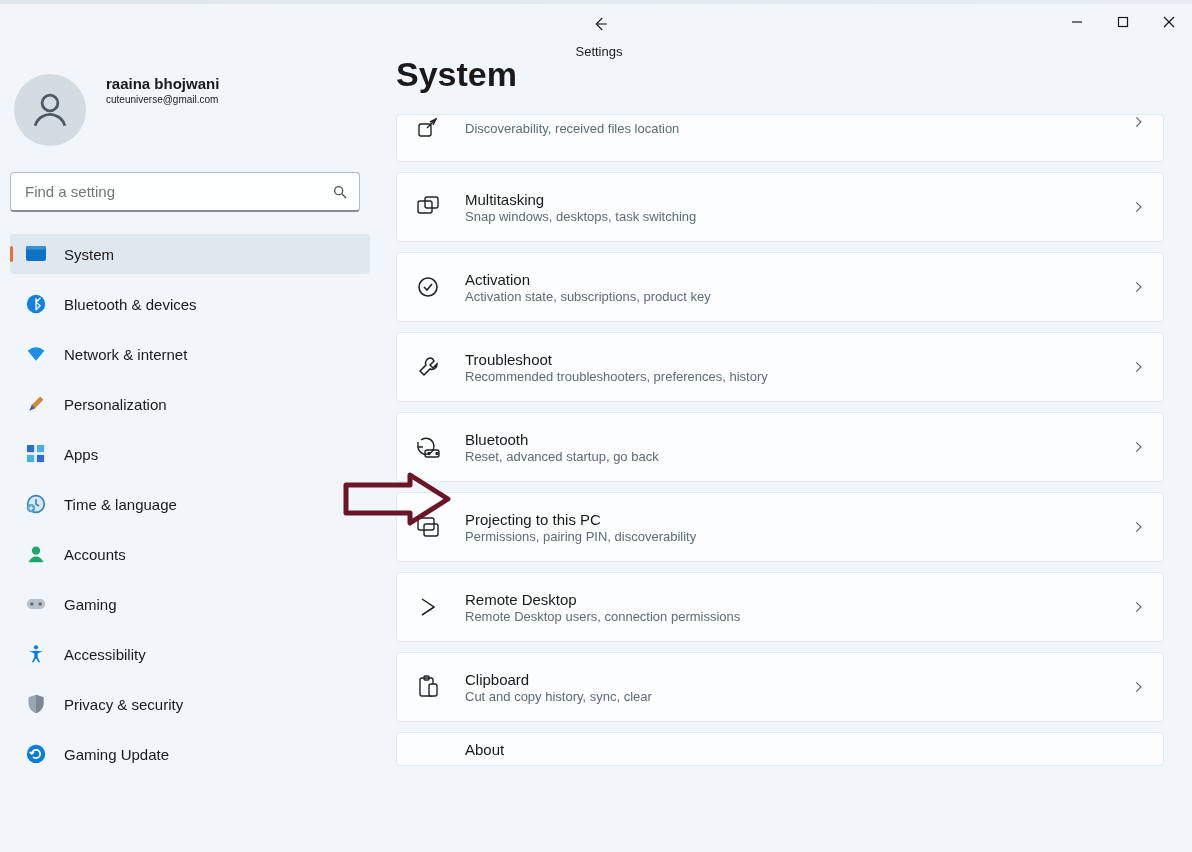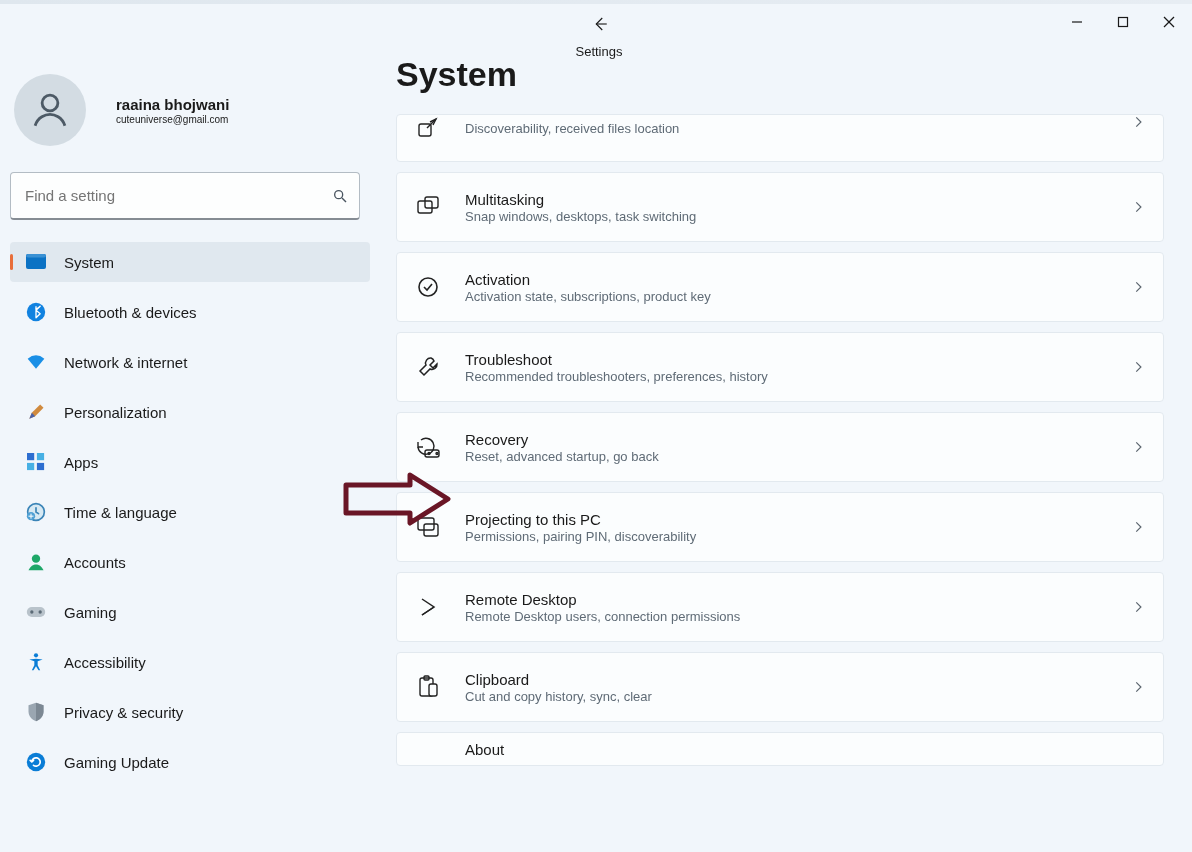--- a/index.html
+++ b/index.html
@@ -4,26 +4,26 @@
   <style>
     * { margin:0; padding:0; box-sizing:border-box; font-family:"Segoe UI",Tahoma,sans-serif; }
     html,body{width:1192px;height:852px;overflow:hidden;background:#f1f6fb;}
     .topbar{position:absolute;top:0;left:0;right:0;height:4px;background:linear-gradient(90deg,#dfe7ee,#e7edf3);} 
     .titlebar{position:absolute;top:4px;left:0;right:0;height:56px;display:flex;align-items:center;flex-direction:column;}
     .back-btn{width:40px;height:40px;margin-left:8px;display:flex;align-items:center;justify-content:center;cursor:pointer;border-radius:4px;}
     .title{font-size:13px;color:#1a1a1a;margin-left:6px;}
     .win-controls{position:absolute;top:6px;right:0;display:flex;}
     .win-btn{width:46px;height:32px;display:flex;align-items:center;justify-content:center;cursor:pointer;}
     .sidebar{position:absolute;top:70px;left:10px;width:360px;}
-    .profile{display:flex;align-items:center;gap:30px;padding:4px 0 24px 4px;}
+    .profile{display:flex;gap:20px;padding:4px 0 24px 4px;}
     .avatar-circle{width:72px;height:72px;border-radius:50%;background:#d3dce3;display:flex;align-items:center;justify-content:center;}
     .user-name{font-size:15px;font-weight:600;color:#1a1a1a;line-height:1.3;}
     .user-email{font-size:10px;color:#1a1a1a;}
     .search-wrap{position:relative;width:350px;margin:2px 0 22px 0;}
-    .search{width:100%;height:48px;padding:0 36px 0 14px;font-size:15px;border-radius:4px;border:1px solid #b3bcc4;background:#fdfefe;color:#555;outline:none;border-bottom:2px solid #858c93;}
+    .search{width:100%;height:40px;padding:0 36px 0 14px;font-size:15px;border-radius:4px;border:1px solid #b3bcc4;background:#fdfefe;color:#555;outline:none;border-bottom:2px solid #858c93;}
     .search-icon{position:absolute;right:12px;top:50%;transform:translateY(-50%);}
     .nav-list{display:flex;flex-direction:column;gap:10px;}
     .nav-item{display:flex;align-items:center;gap:18px;height:40px;padding:0 16px;border-radius:4px;cursor:pointer;font-size:15px;color:#1a1a1a;}
     .nav-item.selected{background:#e0e8ef;position:relative;}
     .nav-item.selected::before{content:"";position:absolute;left:0;top:12px;bottom:12px;width:3px;border-radius:2px;background:#e86e3a;}
     .nav-icon{width:20px;height:20px;display:flex;align-items:center;justify-content:center;color:#4c5a67;}
     .content{position:absolute;top:55px;left:396px;right:28px;bottom:0;overflow:hidden;}
     .page-heading{font-size:34px;font-weight:600;color:#1a1a1a;margin-bottom:20px;}
     .cards{display:flex;flex-direction:column;gap:10px;}
     .card{height:70px;background:#fbfdfe;border:1px solid #e2e9ef;border-radius:4px;display:flex;align-items:center;padding:16px 18px;cursor:pointer;position:relative;}
@@ -271,21 +271,21 @@
       <div class="card-icon">
           <svg width="26" height="22" viewBox="0 0 26 22" fill="none" stroke="#222" stroke-width="1.4">
             <path d="M6 4a8 8 0 1 1-3 7"></path>
             <path d="M3 6l0 5 5 0"></path>
             <rect x="10" y="14" width="14" height="7" rx="2"></rect>
             <circle cx="14" cy="17.5" r="1"></circle>
             <circle cx="22" cy="17.5" r="1"></circle>
           </svg>
         </div>
       <div class="card-text">
-        <div class="card-title">Recovery</div>
+        <div class="card-title">Bluetooth</div>
         <div class="card-desc">Reset, advanced startup, go back</div>
       </div>
       <svg class="chev" width="14" height="14" viewBox="0 0 24 24" fill="none" stroke="#5a646e" stroke-width="2">
           <path d="M9 4l8 8-8 8"></path>
         </svg>
     </div>
 
     <div class="card">
       <div class="card-icon">
           <svg width="24" height="22" viewBox="0 0 24 22" fill="none" stroke="#222" stroke-width="1.4">

